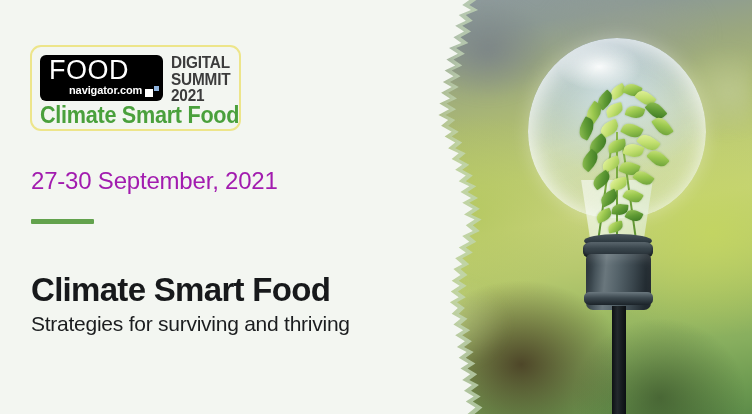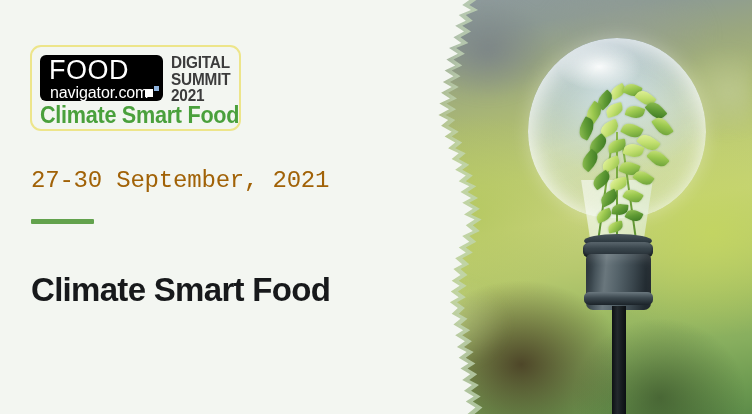--- a/index.html
+++ b/index.html
@@ -257,26 +257,26 @@
     top: 1px;
     color: #ffffff;
     font-family: "Liberation Sans", sans-serif;
     font-size: 27px;
     font-weight: 400;
     letter-spacing: 0.5px;
     line-height: 29px;
   }
   .logo-nav {
     position: absolute;
-    left: 10px;
+    left: 29px;
     top: 29px;
     color: #ffffff;
     font-family: "Liberation Sans", sans-serif;
-    font-size: 16px;
-    font-weight: 400;
+    font-size: 11px;
+    font-weight: 700;
     letter-spacing: -0.1px;
   }
   .logo-sq {
     position: absolute;
     left: 105px;
     top: 34px;
     width: 8px;
     height: 8px;
     background: #ffffff;
   }
@@ -315,22 +315,22 @@
     transform: scaleX(0.9);
     transform-origin: left top;
     white-space: nowrap;
   }
 
   
   .date {
     position: absolute;
     left: 31px;
     top: 167px;
-    color: #a16207;
-    font-family: Liberation Mono, monospace;
+    color: #a21caf;
+    font-family: Liberation Sans, sans-serif;
     font-size: 24px;
     font-weight: 400;
     letter-spacing: -0.2px;
     text-align: center;
   }
 
   
   .divider {
     position: absolute;
     left: 31px;
@@ -446,16 +446,17 @@
       <div class="logo-csf">Climate Smart Food</div>
     </div>
 
     <div class="date">27-30 September, 2021</div>
 
     <div class="divider"></div>
 
     <h1 class="title">Climate Smart Food</h1>
 
     <div class="subtitle">
+      <div>Strategies for surviving and thriving</div>
     </div>
 
   </div>
 </div>
 
 </body></html>

